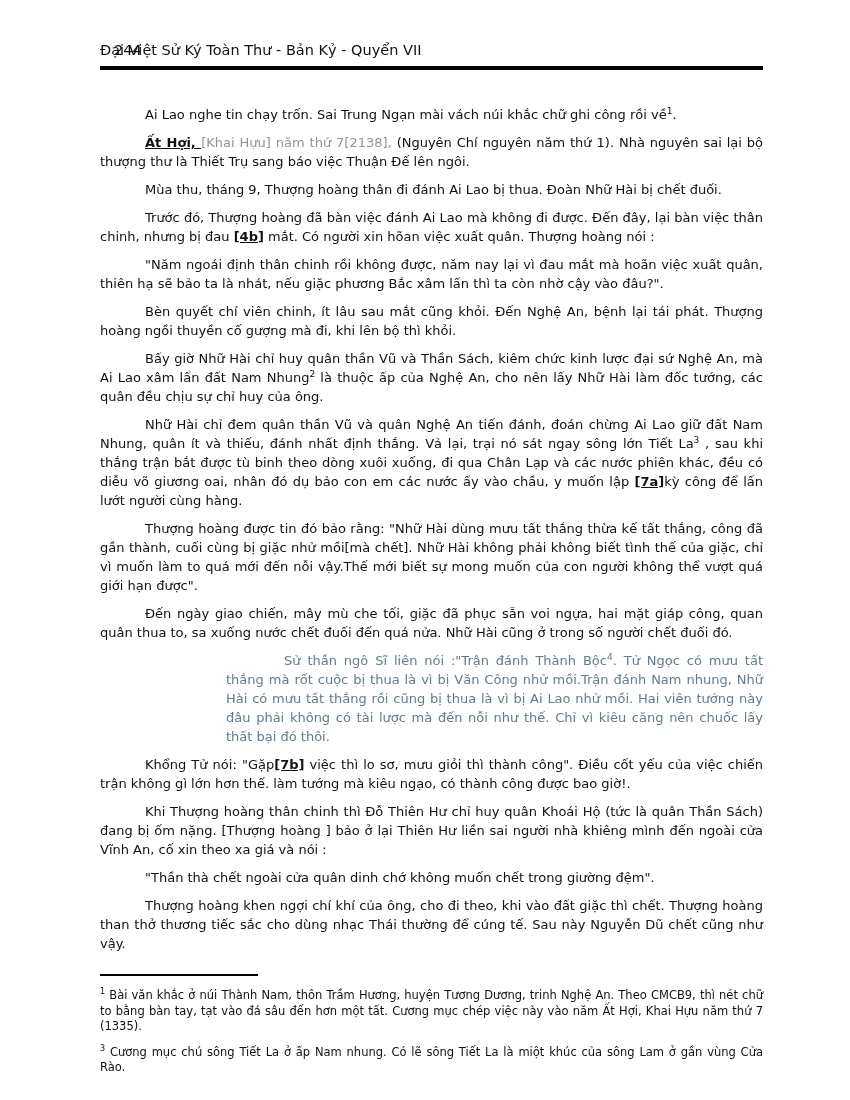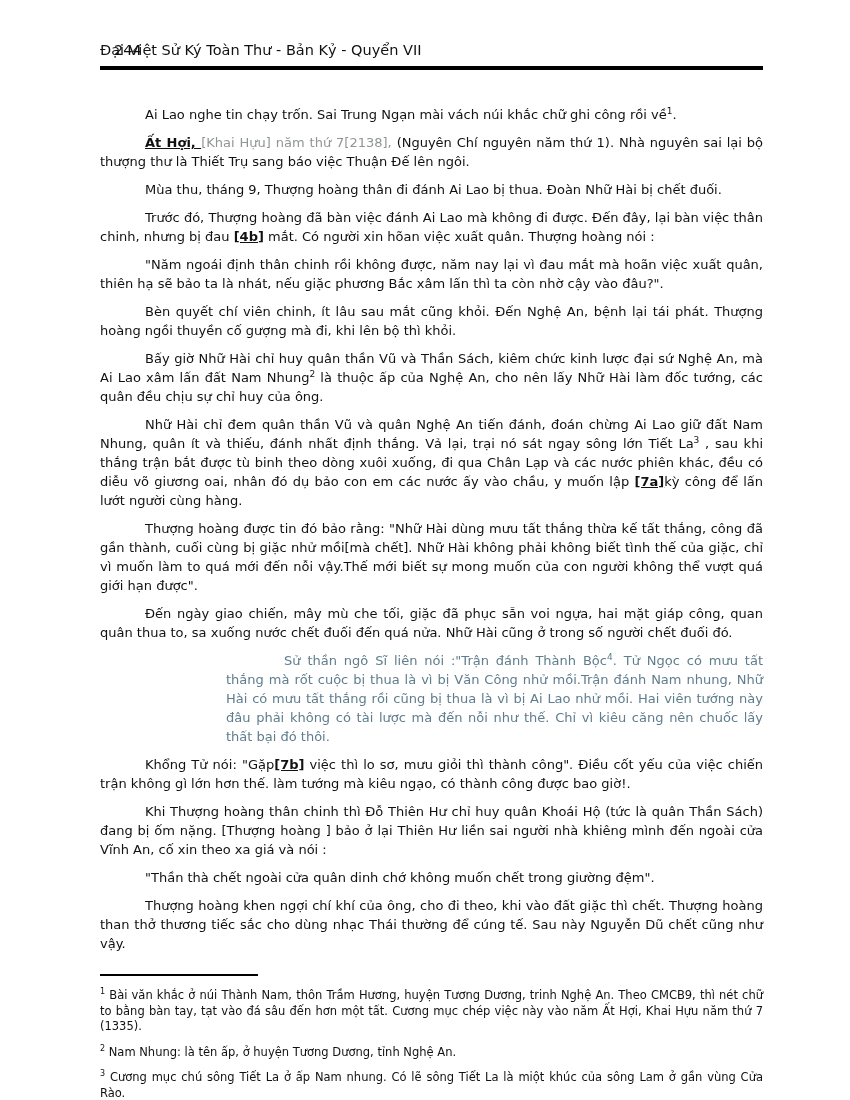--- a/index.html
+++ b/index.html
@@ -96,17 +96,16 @@
       <p>Khổng Tử nói: "Gặp<b>[7b]</b> việc thì lo sơ, mưu giỏi thì thành công". Điều cốt yếu của việc chiến trận không gì lớn hơn thế. làm tướng mà kiêu ngạo, có thành công được bao giờ!.</p>
       <p>Khi Thượng hoàng thân chinh thì Đỗ Thiên Hư chỉ huy quân Khoái Hộ (tức là quân Thần Sách) đang bị ốm nặng. [Thượng hoàng ] bảo ở lại Thiên Hư liền sai người nhà khiêng mình đến ngoài cửa Vĩnh An, cố xin theo xa giá và nói :</p>
       <p>"Thần thà chết ngoài cửa quân dinh chớ không muốn chết trong giường đệm".</p>
       <p>Thượng hoàng khen ngợi chí khí của ông, cho đi theo, khi vào đất giặc thì chết. Thượng hoàng than thở thương tiếc sắc cho dùng nhạc Thái thường để cúng tế. Sau này Nguyễn Dũ chết cũng như vậy.</p>
     </div>
 
   <div class="footnote-separator"></div>
 
   <div class="footnotes">
       <p><sup>1</sup> Bài văn khắc ở núi Thành Nam, thôn Trầm Hương, huyện Tương Dương, trinh Nghệ An. Theo CMCB9, thì nét chữ to bằng bàn tay, tạt vào đá sâu đến hơn một tất. Cương mục chép việc này vào năm Ất Hợi, Khai Hựu năm thứ 7 (1335).</p>
-      <p><sup>2</sup> Nam Nhung: là tên ấp, ở huyện Tương Dương, tỉnh Nghệ An.</p>
       <p><sup>3</sup> Cương mục chú sông Tiết La ở ấp Nam nhung. Có lẽ sông Tiết La là miột khúc của sông Lam ở gần vùng Cửa Rào.</p>
     </div>
 
 </div>
 
 </body></html>

